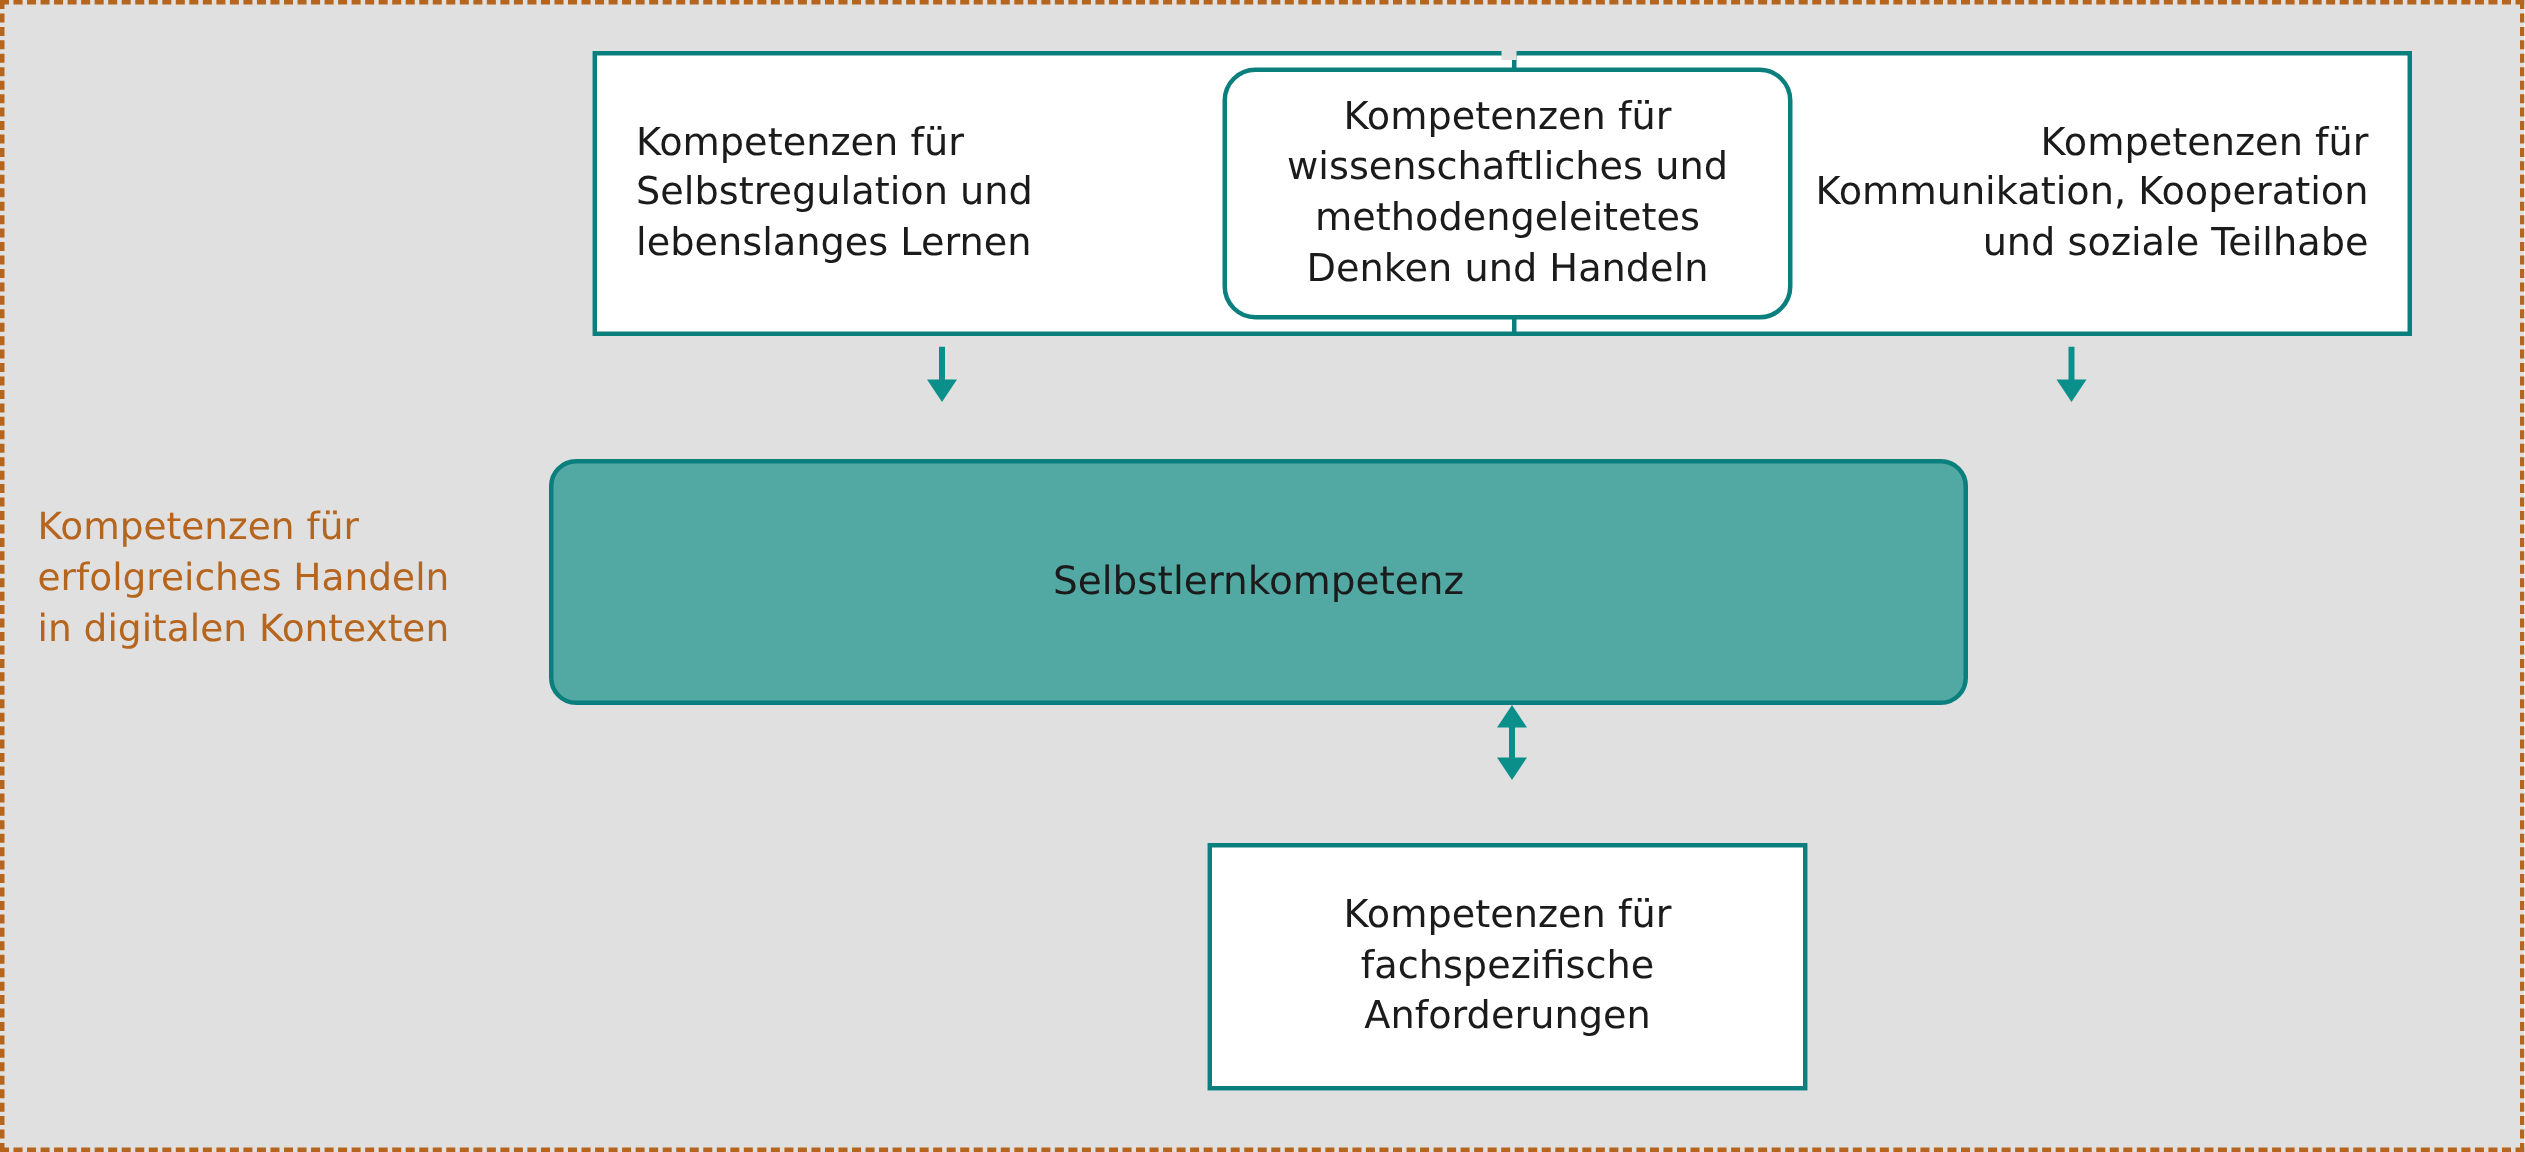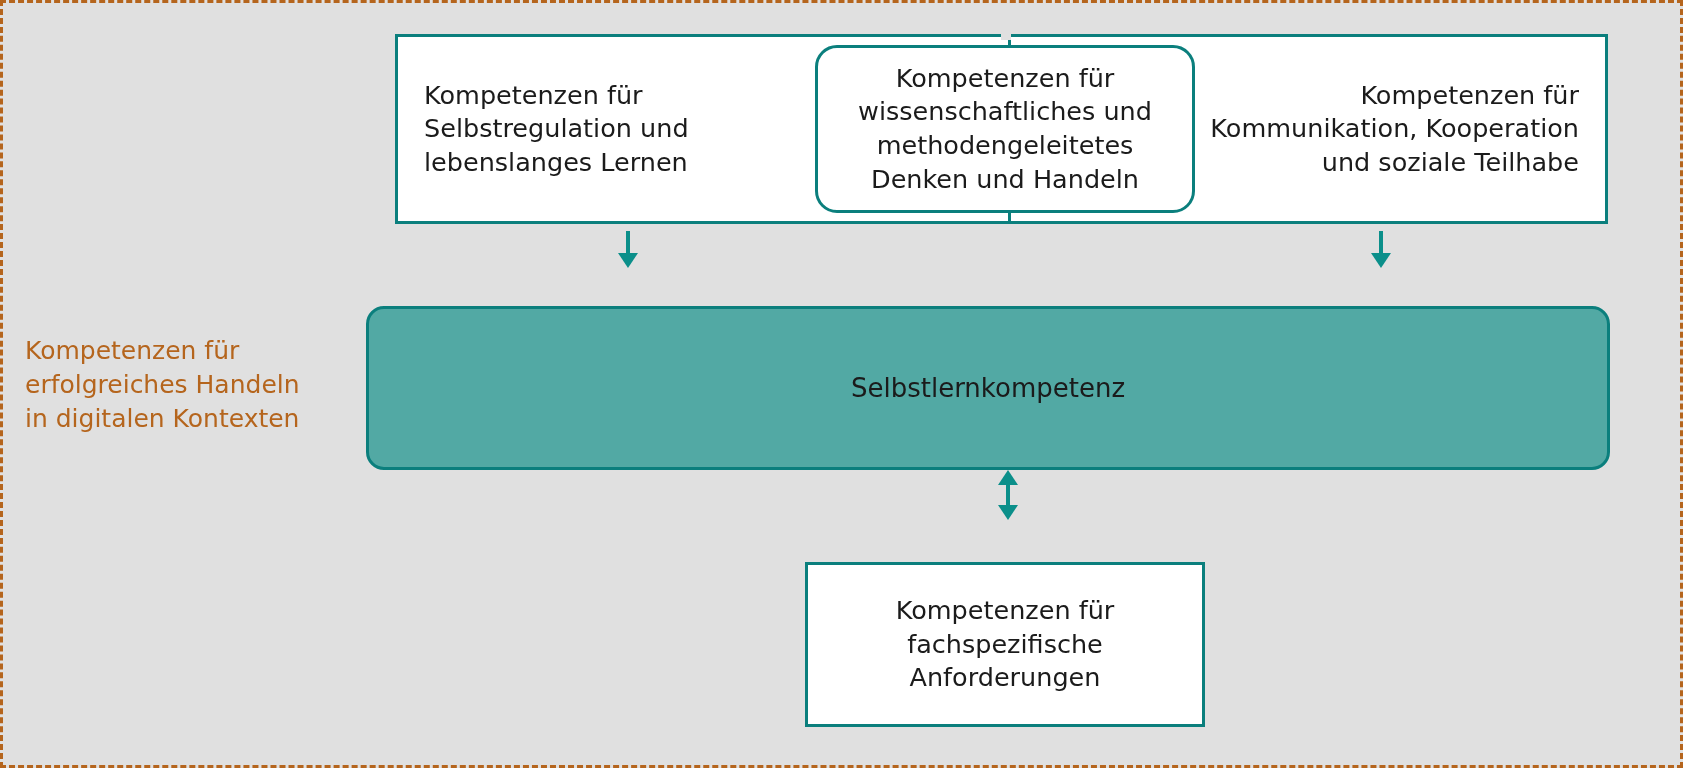--- a/index.html
+++ b/index.html
@@ -89,21 +89,21 @@
     background: #e0e0e0;
     z-index: 4;
   }
   #notch-a { left: 998px; top: 28px; width: 10px; height: 9px; }
 
   
   #selbstlern-bar {
     position: absolute;
     left: 363px;
     top: 303px;
-    width: 1244px;
+    width: 946px;
     height: 164px;
     box-sizing: border-box;
     background: #52a9a4;
     border: 3px solid #0b7f7d;
     border-radius: 18px;
     display: flex;
     align-items: center;
     justify-content: center;
   }
   #selbstlern-bar .txt {

